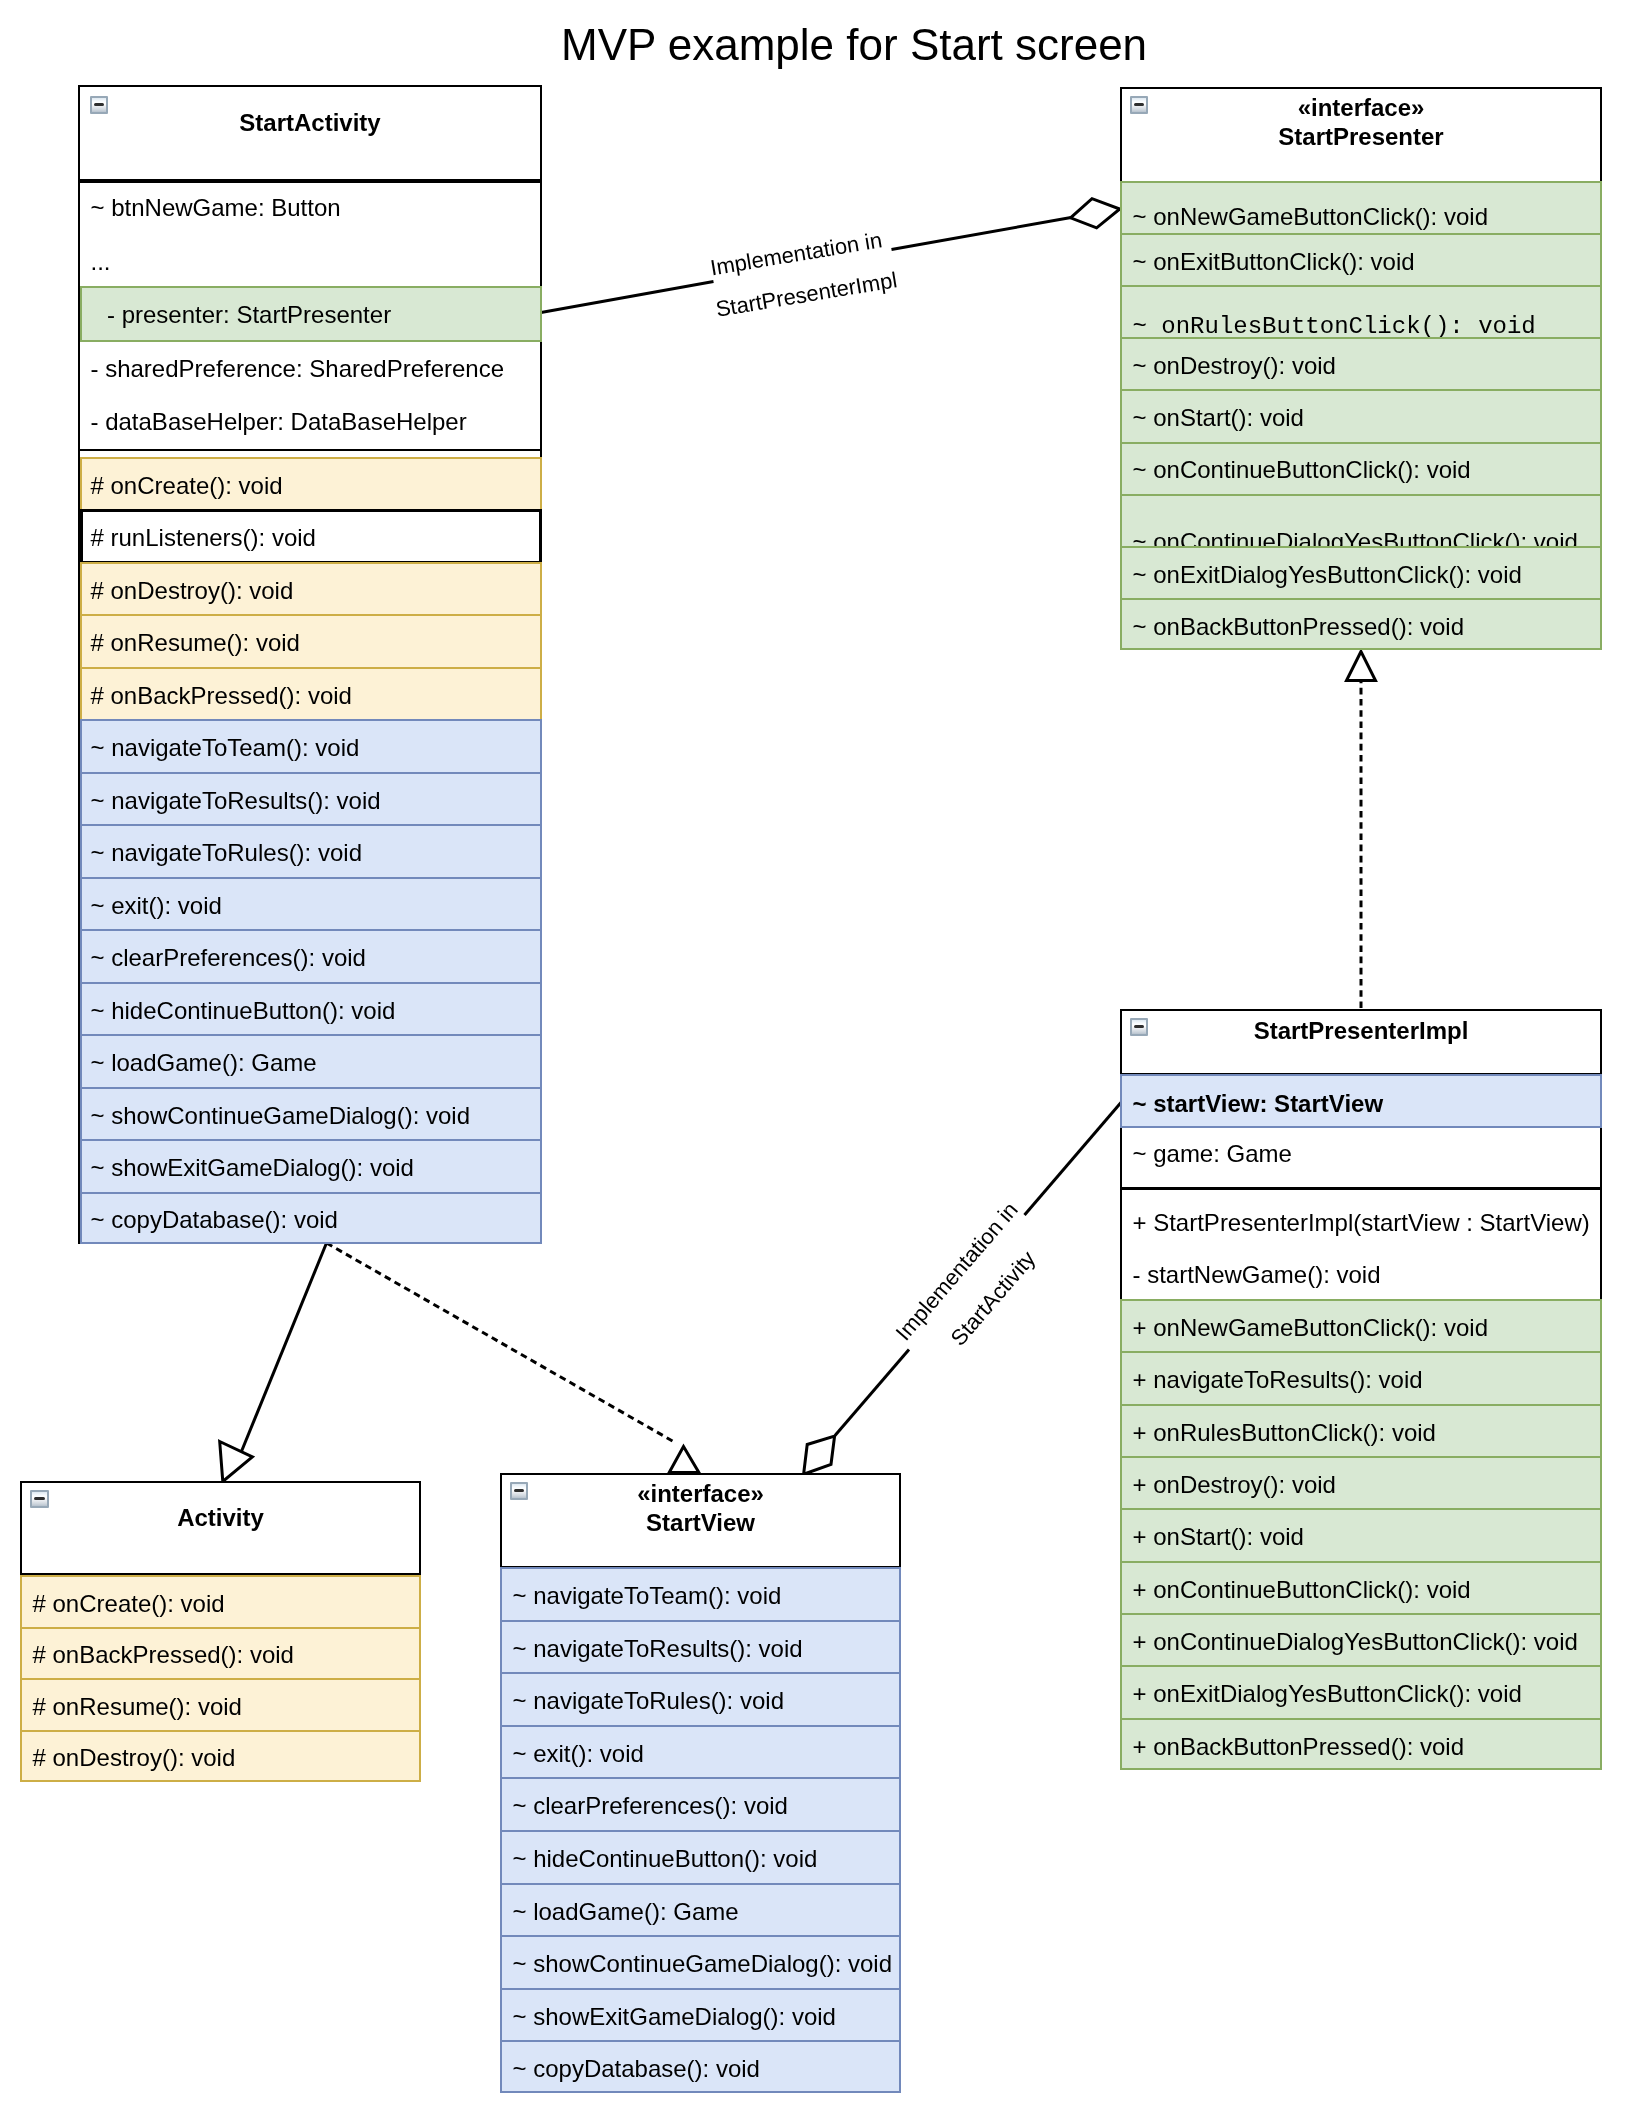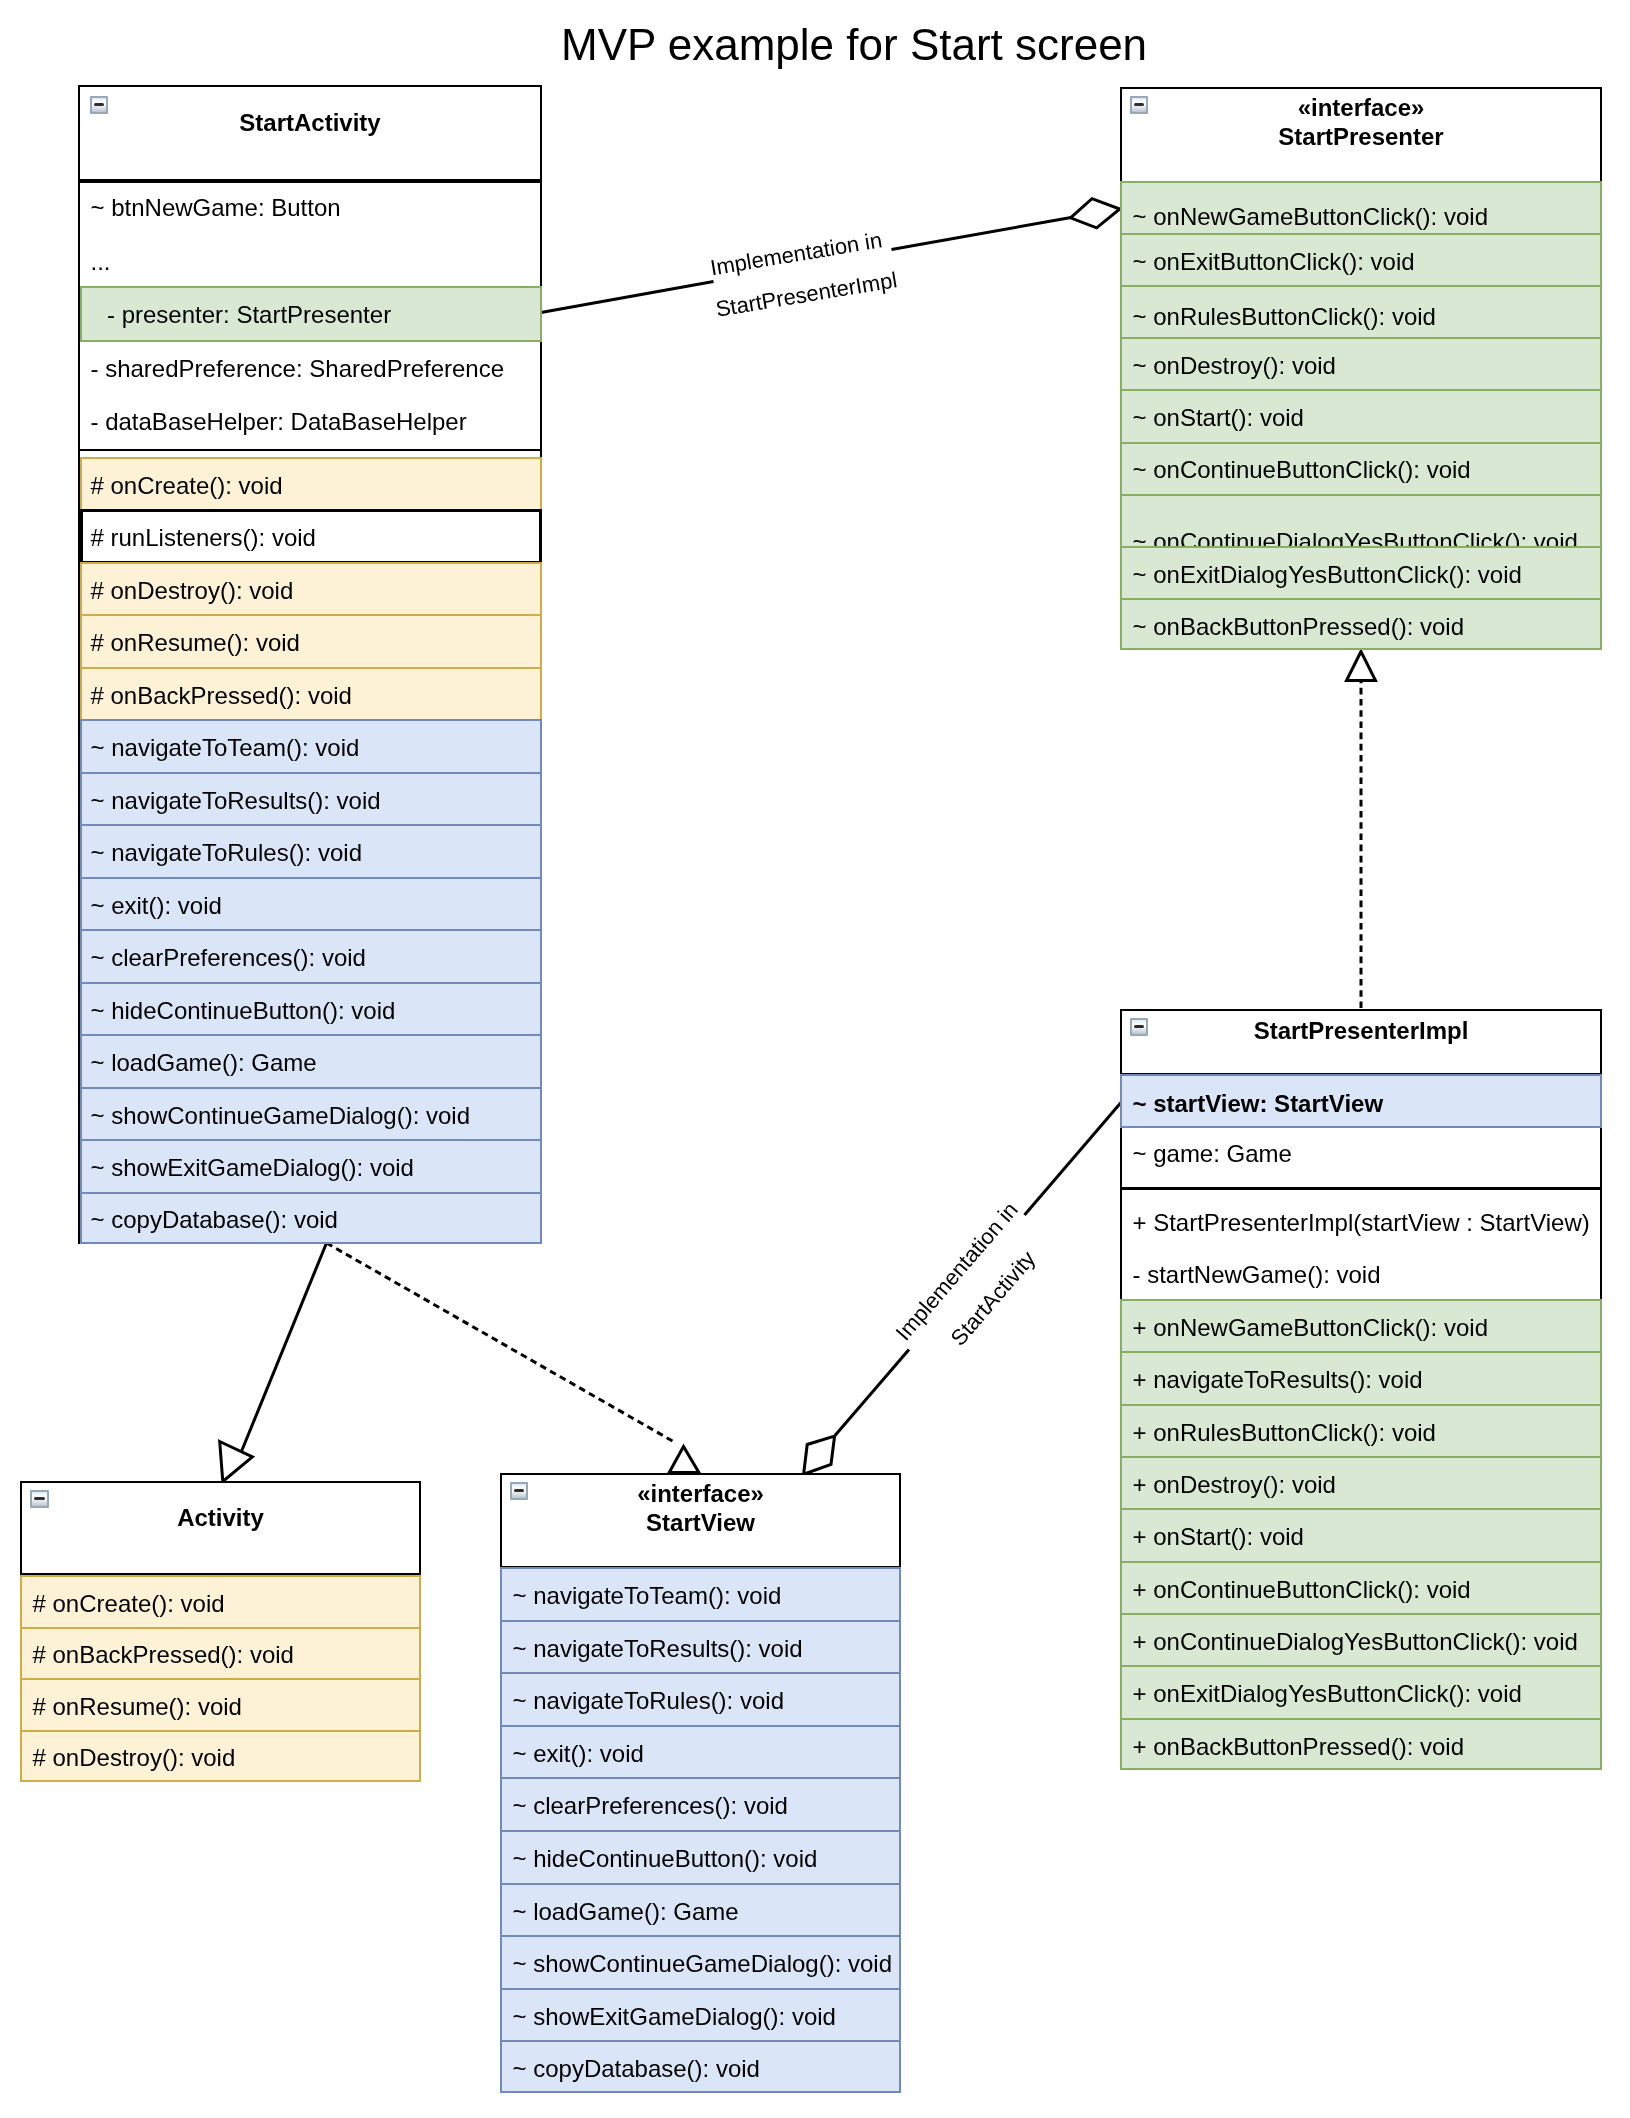--- a/index.html
+++ b/index.html
@@ -118,21 +118,21 @@
         </div>
         <div class="class-title" style="top: 6px;">
           <div>«interface»</div>
           <div>StartPresenter</div>
         </div>
         <div class="member-row" style="left: 0px; top: 94px; width: 482px; height: 54.1111px; background: rgb(216, 232, 211); border: 2px solid rgb(137, 173, 98);"></div>
         <div class="member-text" style="left: 12.5px; top: 116px;">~ onNewGameButtonClick(): void</div>
         <div class="member-row" style="left: 0px; top: 146.111px; width: 482px; height: 54.1111px; background: rgb(216, 232, 211); border: 2px solid rgb(137, 173, 98);"></div>
         <div class="member-text" style="left: 12.5px; top: 160.867px;">~ onExitButtonClick(): void</div>
         <div class="member-row" style="left: 0px; top: 198.222px; width: 482px; height: 54.1111px; background: rgb(216, 232, 211); border: 2px solid rgb(137, 173, 98);"></div>
-        <div class="member-text" style="left: 12.5px; top: 216px;">~ onRulesButtonClick(): void</div>
+        <div class="member-text" style="left: 12.5px; top: 226px; font-family: Liberation Mono, monospace;">~ onRulesButtonClick(): void</div>
         <div class="member-row" style="left: 0px; top: 250.333px; width: 482px; height: 54.1111px; background: rgb(216, 232, 211); border: 2px solid rgb(137, 173, 98);"></div>
         <div class="member-text" style="left: 12.5px; top: 265.089px;">~ onDestroy(): void</div>
         <div class="member-row" style="left: 0px; top: 302.444px; width: 482px; height: 54.1111px; background: rgb(216, 232, 211); border: 2px solid rgb(137, 173, 98);"></div>
         <div class="member-text" style="left: 12.5px; top: 317.2px;">~ onStart(): void</div>
         <div class="member-row" style="left: 0px; top: 354.556px; width: 482px; height: 54.1111px; background: rgb(216, 232, 211); border: 2px solid rgb(137, 173, 98);"></div>
         <div class="member-text" style="left: 12.5px; top: 369.311px;">~ onContinueButtonClick(): void</div>
         <div class="member-row" style="left: 0px; top: 406.667px; width: 482px; height: 54.1111px; background: rgb(216, 232, 211); border: 2px solid rgb(137, 173, 98);"></div>
         <div class="member-text" style="left: 12.5px; top: 441px;">~ onContinueDialogYesButtonClick(): void</div>
         <div class="member-row" style="left: 0px; top: 458.778px; width: 482px; height: 54.1111px; background: rgb(216, 232, 211); border: 2px solid rgb(137, 173, 98);"></div>
         <div class="member-text" style="left: 12.5px; top: 473.533px;">~ onExitDialogYesButtonClick(): void</div>

